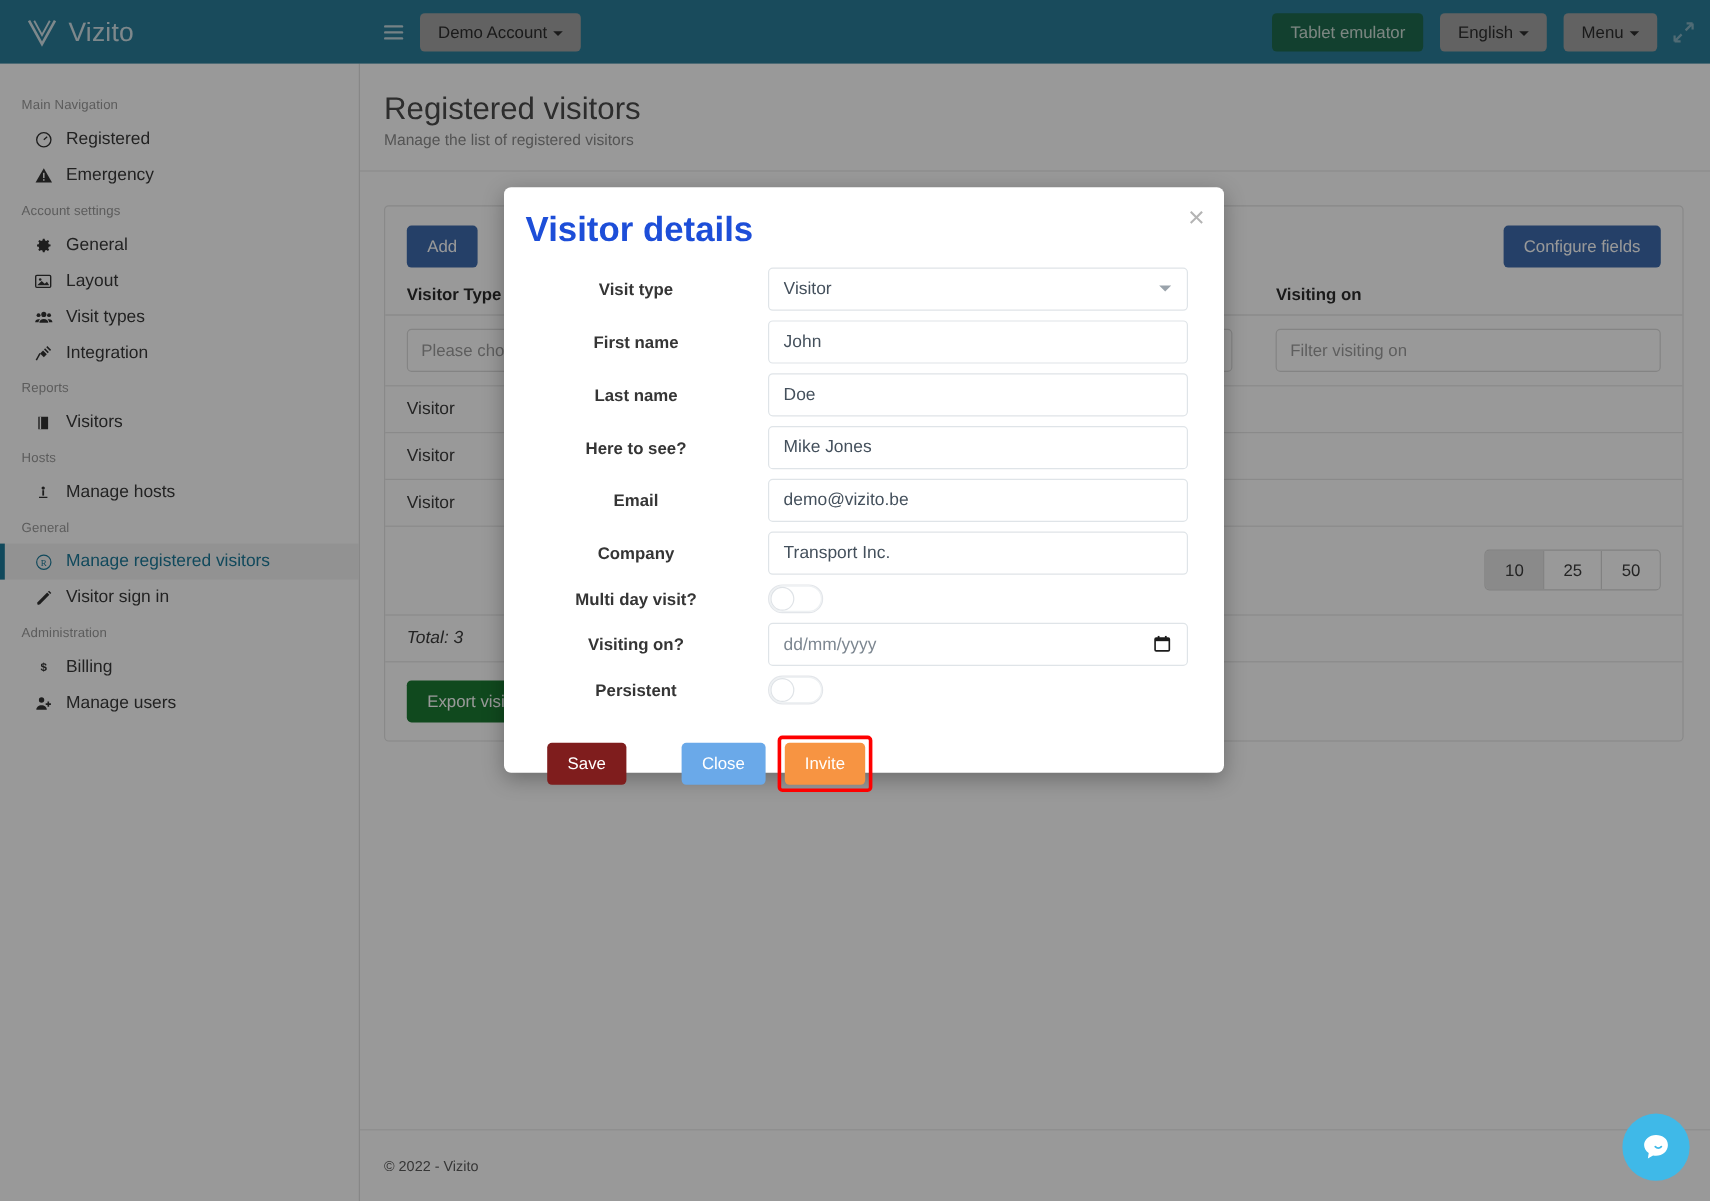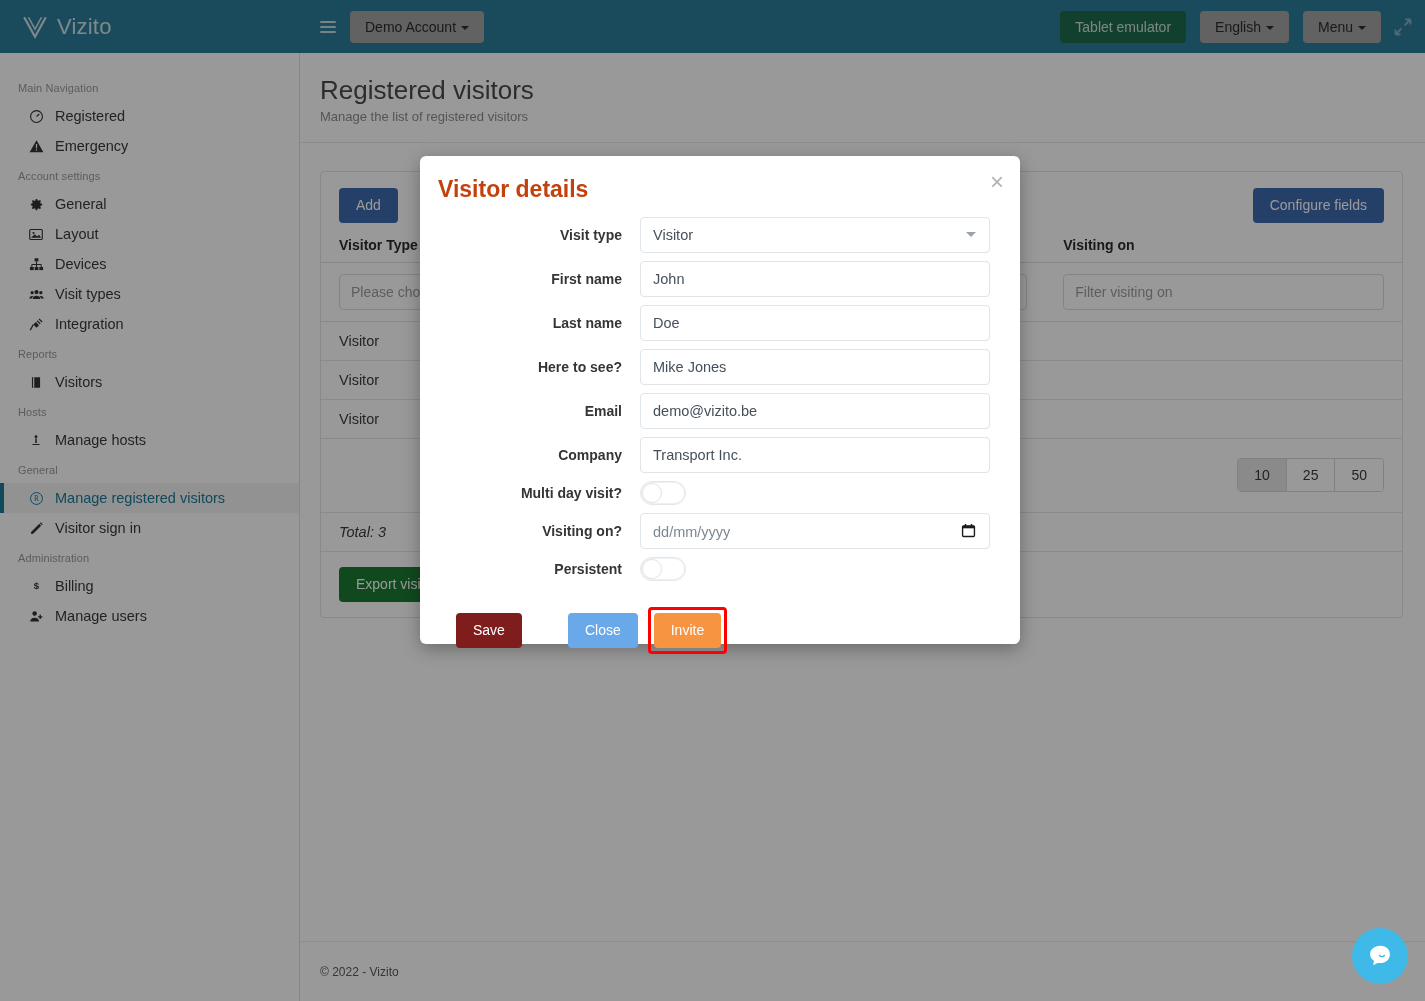--- a/index.html
+++ b/index.html
@@ -124,26 +124,26 @@
   .modal {
     position: absolute; left: 420px; top: 156px; width: 600px; height: 488px;
     background: #fff; border-radius: 6px; z-index: 50;
     box-shadow: 0 5px 18px rgba(0,0,0,.3);
   }
   .modal-close {
     position: absolute; right: 16px; top: 14px; font-size: 24px; color: #b4b4b4;
     cursor: pointer; line-height: 1; font-weight: 300;
   }
   .modal-title {
-    font-size: 23px; font-weight: bold; color: #c2410c; padding: 20px 16px 0 18px;
+    font-size: 29px; font-weight: bold; color: #1d4ed8; padding: 20px 16px 0 18px;
   }
   .form { padding: 14px 30px 0 18px; }
   .row { display: flex; align-items: center; margin-bottom: 8px; }
   .row .lbl {
-    width: 202px; text-align: right; padding-right: 18px;
+    width: 202px; text-align: center; padding-right: 18px;
     font-size: 14px; font-weight: bold; color: #353535;
   }
   .row .ctl { flex: 1; }
   .fld {
     width: 100%; border: 1px solid #dfe4e8; border-radius: 4px;
     padding: 10px 12px; font-size: 14.5px; color: #44505c; background: #fff;
     font-family: "Liberation Sans", sans-serif; height: 36px;
   }
   .sel-wrap { position: relative; }
   .sel-wrap .arrow {
@@ -257,32 +257,20 @@
         <svg width="16" height="15" viewBox="0 0 24 24">
             <rect x="2" y="4" width="20" height="16" rx="1.5" fill="none" stroke="#333" stroke-width="1.8"></rect>
             <circle cx="8" cy="9.5" r="1.7" fill="#333"></circle>
             <path d="M4 17 L10 11.5 L14 15 L17 12.5 L20 17 Z" fill="#333"></path>
           </svg>
       </span>
       <span>Layout</span>
     </div>
     <div class="side-item">
       <span class="ico">
-        <svg width="15" height="15" viewBox="0 0 24 24">
-            <rect x="9" y="2" width="6" height="5" fill="#333"></rect>
-            <rect x="1.5" y="16" width="6" height="5" fill="#333"></rect>
-            <rect x="9" y="16" width="6" height="5" fill="#333"></rect>
-            <rect x="16.5" y="16" width="6" height="5" fill="#333"></rect>
-            <path d="M12 7v5M4.5 16v-4h15v4M12 12v4" stroke="#333" stroke-width="1.6" fill="none"></path>
-          </svg>
-      </span>
-      <span>Devices</span>
-    </div>
-    <div class="side-item">
-      <span class="ico">
         <svg width="17" height="15" viewBox="0 0 24 24">
             <circle cx="12" cy="8" r="3.4" fill="#333"></circle>
             <circle cx="5" cy="9" r="2.6" fill="#333"></circle>
             <circle cx="19" cy="9" r="2.6" fill="#333"></circle>
             <path d="M6 19c0-3 2.7-5 6-5s6 2 6 5z" fill="#333"></path>
             <path d="M0.5 18.5c0-2.4 1.8-4 4.5-4 .8 0 1.5.1 2.1.4C5.6 16 5 17.1 5 18.5zM23.5 18.5c0-2.4-1.8-4-4.5-4-.8 0-1.5.1-2.1.4 1.5 1.1 2.1 2.2 2.1 3.6z" fill="#333"></path>
           </svg>
       </span>
       <span>Visit types</span>
     </div>

